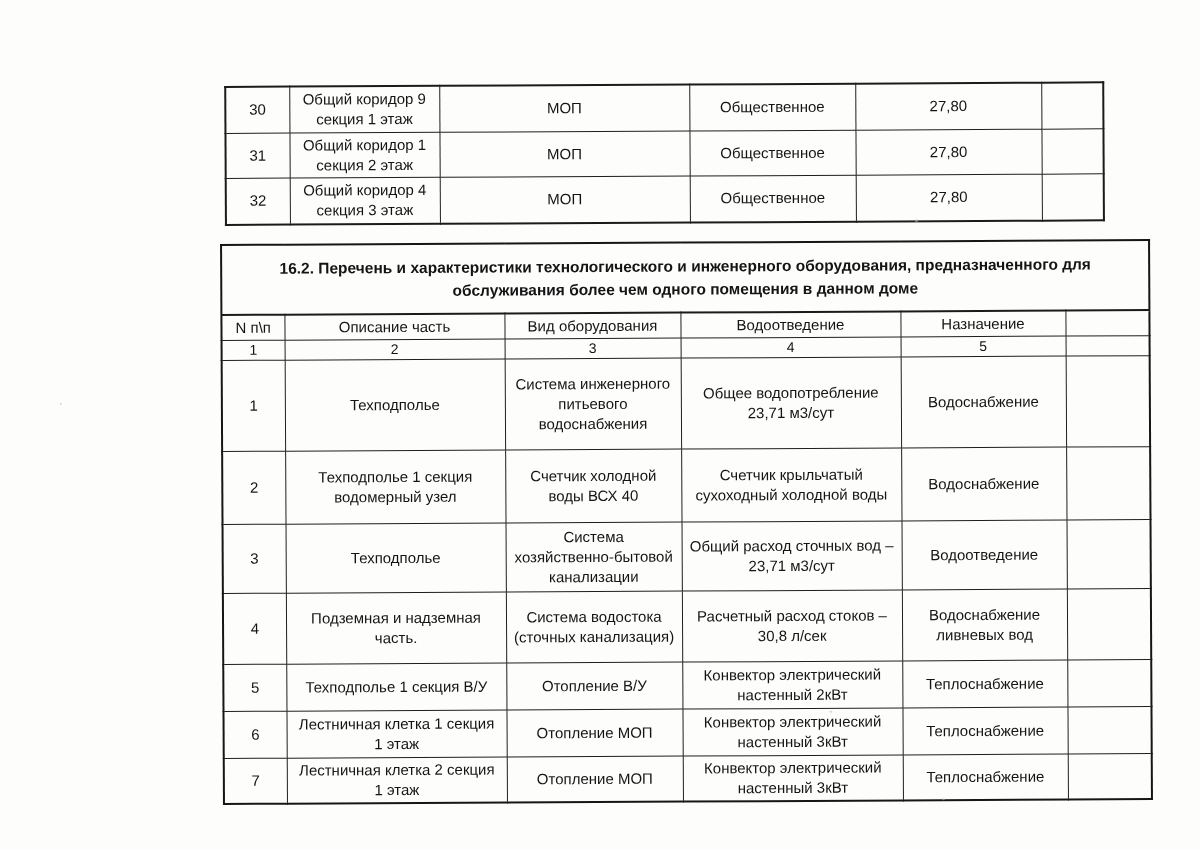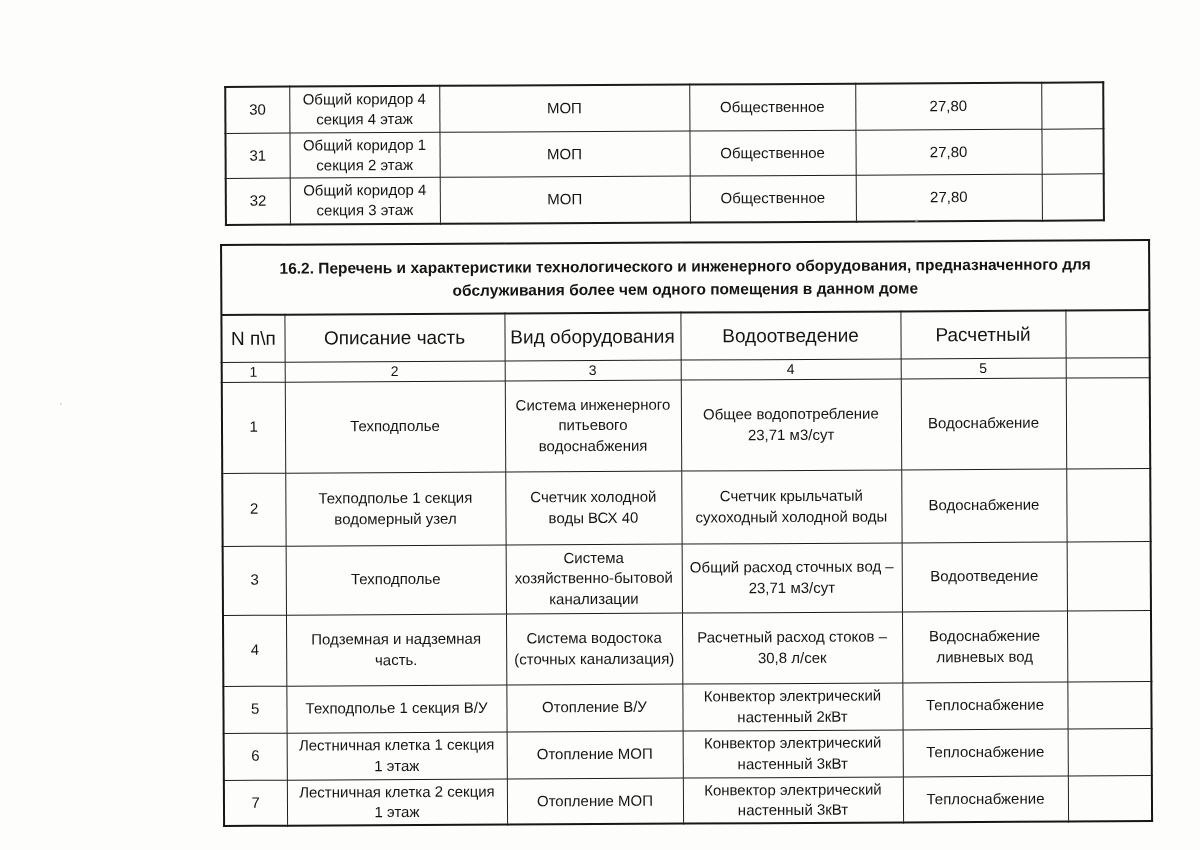--- a/index.html
+++ b/index.html
@@ -28,21 +28,21 @@
   
   .t-top{left:226px;top:84px;width:878px;border:2px solid #1b1b1b;}
   .t-top td{height:40px;}
   
   .t-main{left:221px;top:242px;width:928px;border:2.5px solid #161616;}
   .t-main .title-cell{
     font-weight:bold;font-size:15.5px;line-height:1.5;
     padding:8px 14px;height:52px;
     border-bottom:2px solid #1b1b1b;
   }
-  .t-main .hdr td{height:22px;padding:10px 4px;font-size:19px;}
+  .t-main .hdr td{height:22px;padding:1px 4px;font-size:15px;}
   .t-main .nums td{height:18px;padding:0 4px;font-size:14px;}
   .r1 td{height:86px;}
   .r2 td{height:68px;}
   .r3 td{height:64px;}
   .r4 td{height:66px;}
   .r5 td{height:42px;}
   .r6 td{height:42px;}
   .r7 td{height:40px;}
   
   .speck{position:absolute;background:#b9b9b9;border-radius:50%;opacity:.55;}
@@ -57,21 +57,21 @@
       <col style="width:64px">
         <col style="width:150px">
         <col style="width:250px">
       <col style="width:166px">
         <col style="width:186px">
         <col style="width:62px">
     </colgroup>
     <tbody>
       <tr>
         <td>30</td>
-        <td>Общий коридор 4 секция 4 этаж</td>
+        <td>Общий коридор 9 секция 1 этаж</td>
         <td>МОП</td>
         <td>Общественное</td>
         <td>27,80</td>
         <td></td>
       </tr>
       <tr>
         <td>31</td>
         <td>Общий коридор 1 секция 2 этаж</td>
         <td>МОП</td>
         <td>Общественное</td>
@@ -100,21 +100,21 @@
     </colgroup>
     <tbody>
       <tr>
         <td class="title-cell" colspan="6">16.2.  Перечень и характеристики технологического и инженерного оборудования, предназначенного для обслуживания более чем одного помещения в данном доме</td>
       </tr>
       <tr class="hdr">
         <td>N п\п</td>
         <td>Описание часть</td>
         <td>Вид оборудования</td>
         <td>Водоотведение</td>
-        <td>Расчетный</td>
+        <td>Назначение</td>
         <td></td>
       </tr>
       <tr class="nums">
         <td>1</td>
         <td>2</td>
         <td>3</td>
         <td>4</td>
         <td>5</td>
         <td></td>
       </tr>

